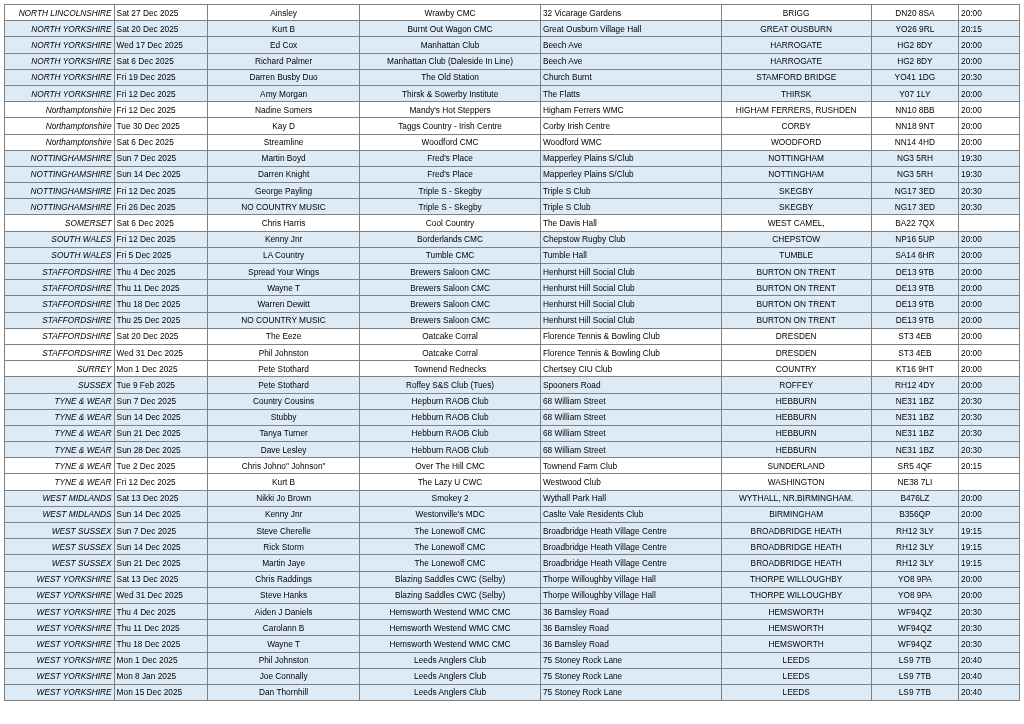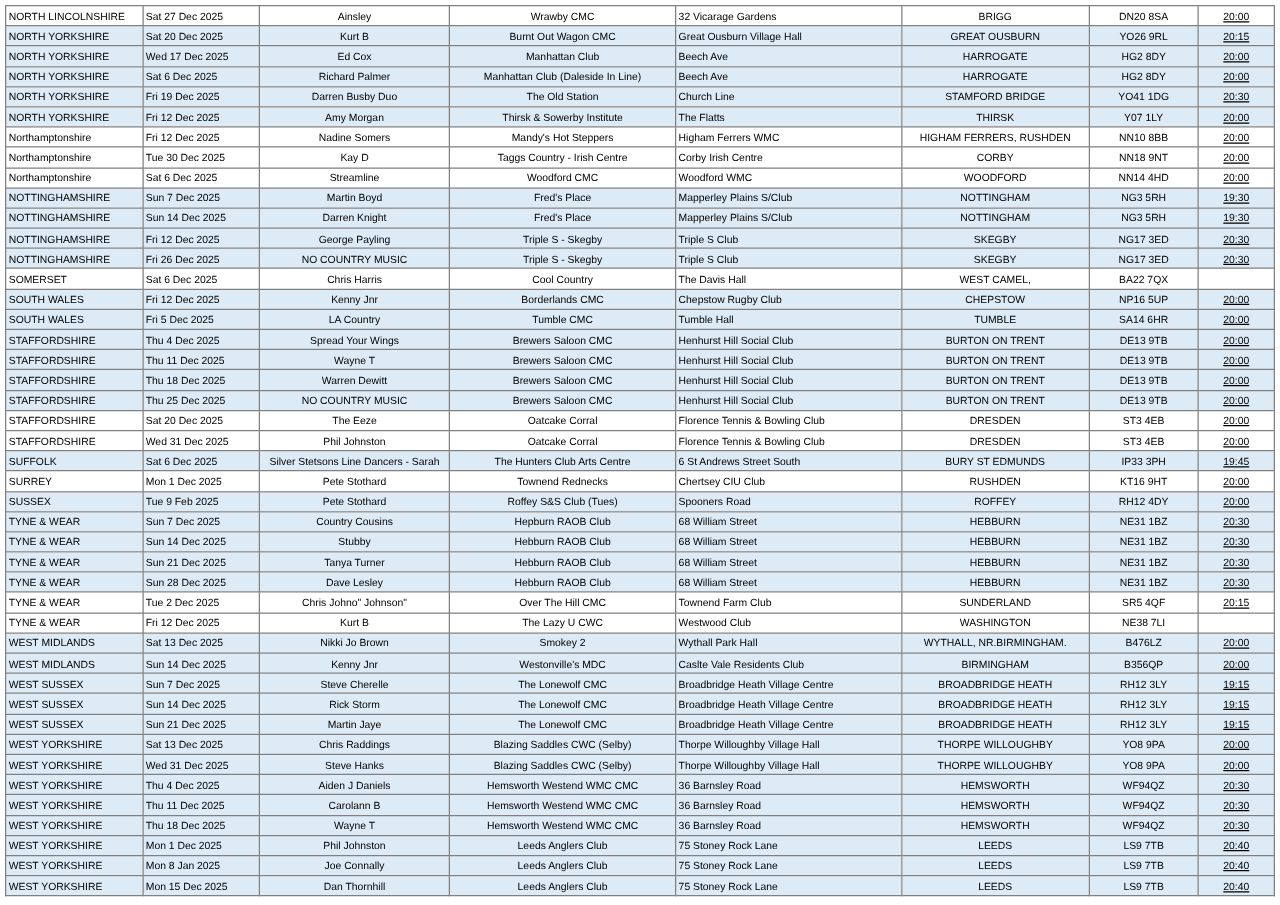--- a/index.html
+++ b/index.html
@@ -35,28 +35,28 @@
     text-overflow: clip;
     line-height: 14px;
     vertical-align: middle;
   }
   tr.alt td {
     background: #ddebf7;
   }
   tr.plain td {
     background: #ffffff;
   }
-  .c-region  { width: 108px; text-align: left; }
+  .c-region  { width: 108px; text-align: right; font-style: italic; }
   .c-date    { width: 92px;  text-align: left; }
   .c-artist  { width: 150px; text-align: center; }
   .c-venue   { width: 178px; text-align: center; }
   .c-address { width: 178px; text-align: left; }
   .c-town    { width: 148px; text-align: center; }
   .c-post    { width: 86px;  text-align: center; margin-top: 39px; }
-  .c-time    { width: 60px;  text-align: center; text-decoration: underline; }
+  .c-time    { width: 60px;  text-align: left; }
 </style>
 </head>
 <body>
 
 <div id="sheet">
   <table>
     <colgroup>
       <col class="c-region">
         <col class="c-date">
         <col class="c-artist">
@@ -105,21 +105,21 @@
           <td class="c-address">Beech Ave</td>
           <td class="c-town">HARROGATE</td>
           <td class="c-post">HG2 8DY</td>
           <td class="c-time">20:00</td>
         </tr>
         <tr class="alt">
           <td class="c-region">NORTH YORKSHIRE</td>
           <td class="c-date">Fri 19 Dec 2025</td>
           <td class="c-artist">Darren Busby Duo</td>
           <td class="c-venue">The Old Station</td>
-          <td class="c-address">Church Line</td>
+          <td class="c-address">Church Burnt</td>
           <td class="c-town">STAMFORD BRIDGE</td>
           <td class="c-post">YO41 1DG</td>
           <td class="c-time">20:30</td>
         </tr>
         <tr class="alt">
           <td class="c-region">NORTH YORKSHIRE</td>
           <td class="c-date">Fri 12 Dec 2025</td>
           <td class="c-artist">Amy Morgan</td>
           <td class="c-venue">Thirsk &amp; Sowerby Institute</td>
           <td class="c-address">The Flatts</td>
@@ -280,37 +280,27 @@
         <tr class="plain">
           <td class="c-region">STAFFORDSHIRE</td>
           <td class="c-date">Wed 31 Dec 2025</td>
           <td class="c-artist">Phil Johnston</td>
           <td class="c-venue">Oatcake Corral</td>
           <td class="c-address">Florence Tennis &amp; Bowling Club</td>
           <td class="c-town">DRESDEN</td>
           <td class="c-post">ST3 4EB</td>
           <td class="c-time">20:00</td>
         </tr>
-        <tr class="alt">
-          <td class="c-region">SUFFOLK</td>
-          <td class="c-date">Sat 6 Dec 2025</td>
-          <td class="c-artist">Silver Stetsons Line Dancers - Sarah</td>
-          <td class="c-venue">The Hunters Club Arts Centre</td>
-          <td class="c-address">6 St Andrews Street South</td>
-          <td class="c-town">BURY ST EDMUNDS</td>
-          <td class="c-post">IP33 3PH</td>
-          <td class="c-time">19:45</td>
-        </tr>
         <tr class="plain">
           <td class="c-region">SURREY</td>
           <td class="c-date">Mon 1 Dec 2025</td>
           <td class="c-artist">Pete Stothard</td>
           <td class="c-venue">Townend Rednecks</td>
           <td class="c-address">Chertsey CIU Club</td>
-          <td class="c-town">RUSHDEN</td>
+          <td class="c-town">COUNTRY</td>
           <td class="c-post">KT16 9HT</td>
           <td class="c-time">20:00</td>
         </tr>
         <tr class="alt">
           <td class="c-region">SUSSEX</td>
           <td class="c-date">Tue 9 Feb 2025</td>
           <td class="c-artist">Pete Stothard</td>
           <td class="c-venue">Roffey S&amp;S Club (Tues)</td>
           <td class="c-address">Spooners Road</td>
           <td class="c-town">ROFFEY</td>

